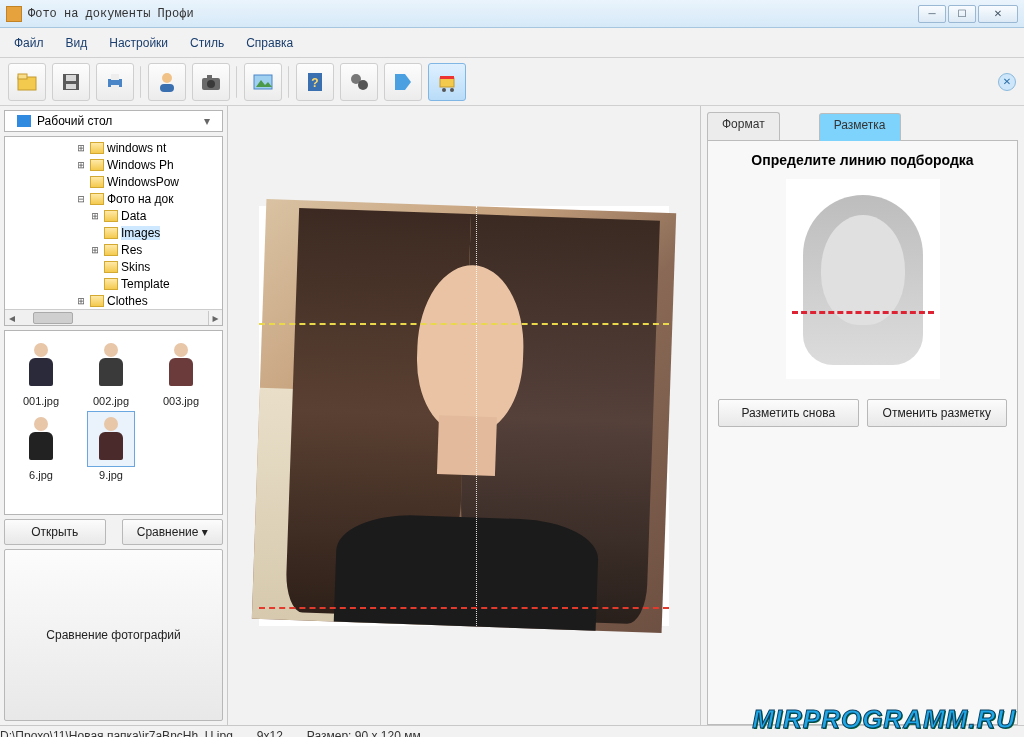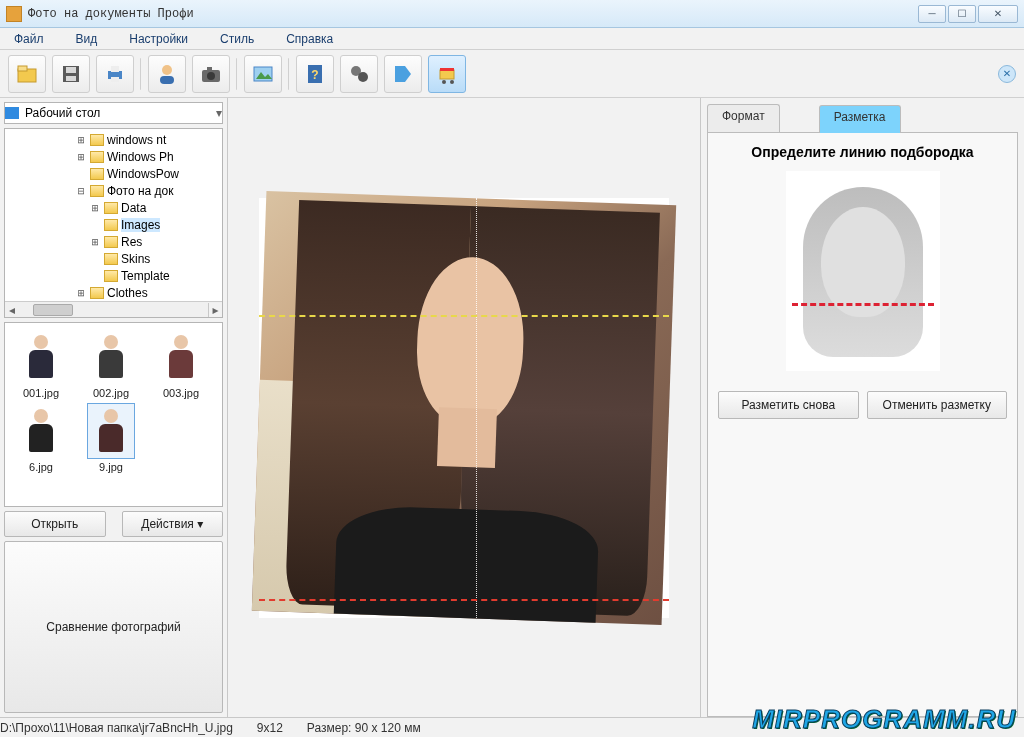--- a/index.html
+++ b/index.html
@@ -7,38 +7,38 @@
 
 
 .titlebar { height: 28px; background: linear-gradient(#eaf4fc, #d6e9f8); border-bottom: 1px solid #a6c6e0; display: flex; align-items: center; padding: 0 6px; color: #333; }
 .titlebar .app-icon { width: 16px; height: 16px; background: #e6a23c; border: 1px solid #c28326; margin-right: 6px; }
 .titlebar .title { flex: 1; font-family: Liberation Mono, monospace; }
 .winbtns { display: flex; gap: 2px; }
 .winbtn { width: 28px; height: 18px; background: linear-gradient(#f9fcff,#dce9f5); border: 1px solid #9ab8d4; border-radius: 2px; display:flex; align-items:center; justify-content:center; font-size:10px; color:#456; }
 .winbtn.close { width: 40px; }
 
 
-.menubar { height: 22px; background: #f2f2f2; border-bottom: 1px solid #d0d0d0; display: flex; align-items: center; padding: 0 6px; gap: 16px; color:#1a3e6e; }
+.menubar { height: 30px; background: #f2f2f2; border-bottom: 1px solid #d0d0d0; display: flex; align-items: center; padding: 0 6px; gap: 6px; color:#1a3e6e; }
 .menuitem { padding: 2px 8px; cursor: default; }
 
 
 .toolbar { height: 48px; background: #f2f2f2; border-bottom: 1px solid #d0d0d0; display: flex; align-items: center; padding: 4px 8px; gap: 6px; }
 .tbtn { width: 38px; height: 38px; background: linear-gradient(#fdfdfd,#ececec); border: 1px solid #cfcfcf; border-radius: 3px; display:flex; align-items:center; justify-content:center; }
 .tbtn.active { background: linear-gradient(#dff0ff,#b9dcf8); border-color:#7fb6e3; }
 .tbtn.sep { width: 2px; background: transparent; border: none; border-left: 1px solid #d0d0d0; height: 32px; }
 .toolbar .closeround { margin-left: auto; width: 18px; height: 18px; border-radius: 50%; background:#cde6f9; border:1px solid #8bb9dc; color:#3a6; display:flex; align-items:center; justify-content:center; font-size:10px; color:#2a6fa8;}
 
 
 .main { display: flex; height: calc(737px - 28px - 22px - 48px - 20px); background:#f2f2f2; }
 .left { width: 228px; border-right: 1px solid #c8c8c8; display:flex; flex-direction:column; padding:4px; gap:4px; }
 .center { flex:1; background:#f2f2f2; display:flex; align-items:center; justify-content:center; position:relative; }
 .right { width: 324px; border-left:1px solid #c8c8c8; padding:0; background:#f2f2f2; }
 
 
-.combo { height:22px; background:#fff; border:1px solid #b5b5b5; display:flex; align-items:center; padding:0 0; }
+.combo { height:22px; background:#fff; border:1px solid #b5b5b5; display:flex; align-items:center; padding:0 12px; }
 .combo .chip { width:14px; height:12px; background:#2f8ae0; margin-right:6px; }
 .combo .arrow { margin-left:auto; color:#666; }
 .tree { height:190px; background:#fff; border:1px solid #b5b5b5; overflow:hidden; position:relative; }
 .tree-inner { padding:2px 2px 2px 0; }
 .tree-row { display:flex; align-items:center; height:17px; white-space:nowrap; }
 .tree-row .exp { width:12px; text-align:center; color:#555; font-size:9px; }
 .tree-row .fold { width:14px; height:12px; background:linear-gradient(#ffe9a8,#f3c94e); border:1px solid #d4a932; margin:0 3px; }
 .tree-row.sel .lbl { background:#cde8ff; }
 .tree .scroll-h { position:absolute; bottom:0; left:0; right:0; height:16px; background:#f0f0f0; border-top:1px solid #ccc; display:flex; align-items:center; }
 .tree .scroll-h .thumb { width:40px; height:12px; background:#cfcfcf; border:1px solid #aaa; border-radius:2px; margin-left:14px; }
@@ -296,21 +296,21 @@
               <div class="head"></div>
               <div class="body" style="background: rgb(74, 42, 42);"></div>
             </div>
           </div>
           <div class="cap">9.jpg</div>
         </div>
       </div>
 
     <div class="btnrow">
       <div class="btn">Открыть</div>
-      <div class="btn"><span>Действия</span>&nbsp;▾</div>
+      <div class="btn"><span>Сравнение</span>&nbsp;▾</div>
     </div>
     <div class="btn wide">Сравнение фотографий</div>
   </div>
 
   <div class="center">
     <div class="canvas-wrap">
       <div class="photo">
         <div class="bg-kitchen"></div>
         <div class="hair-left"></div>
         <div class="hair-right"></div>

